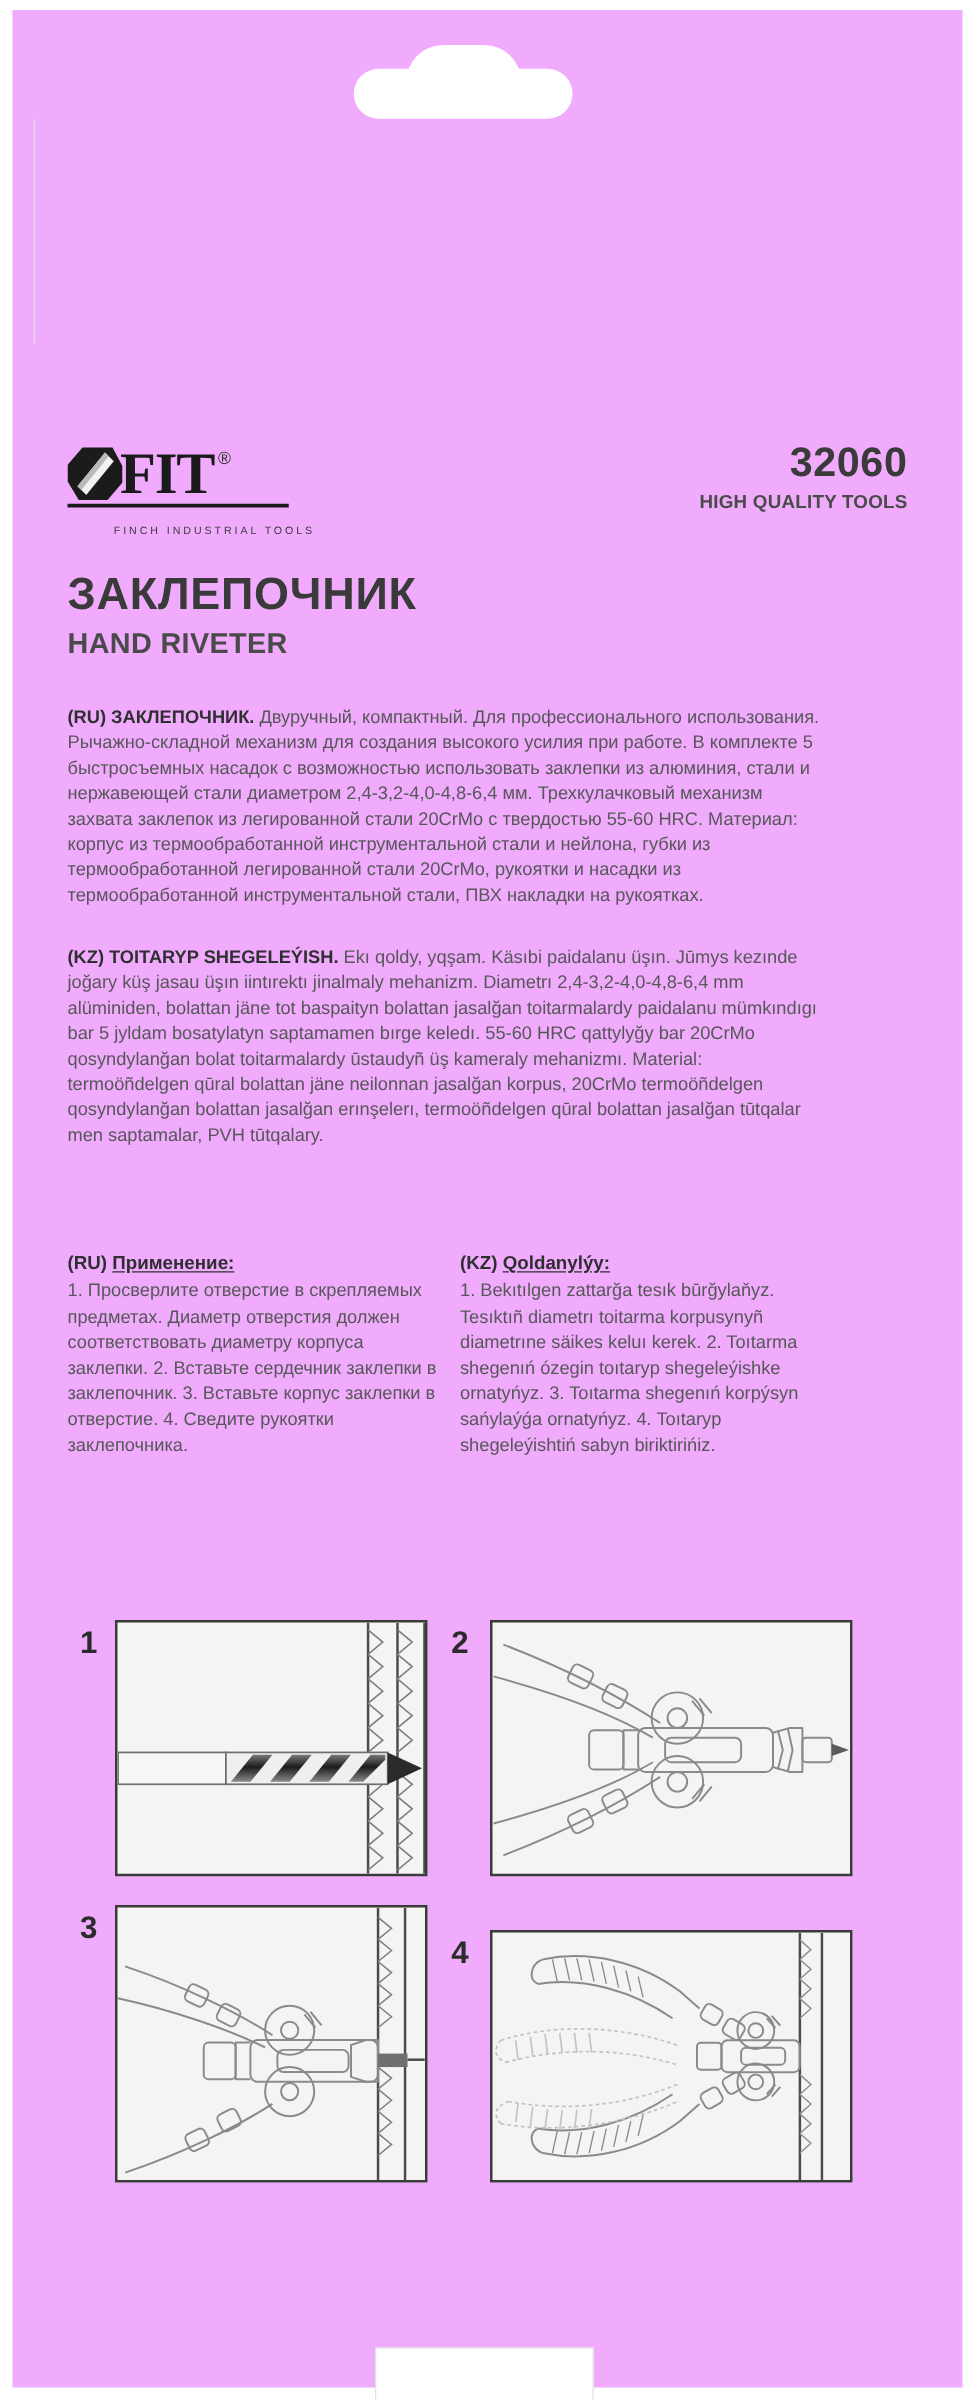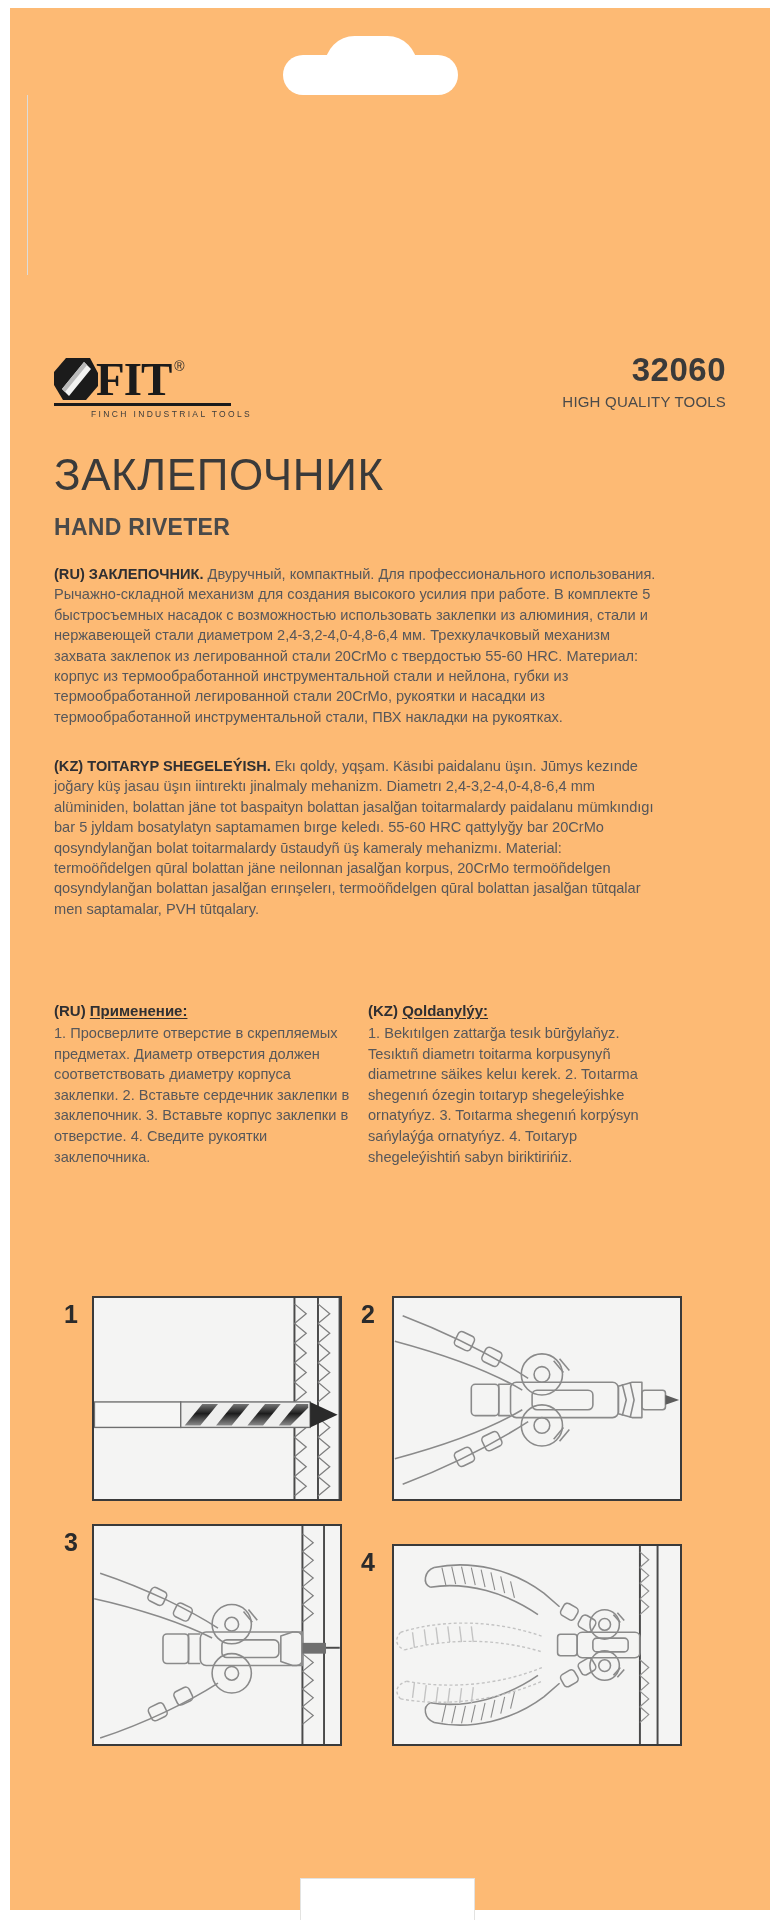--- a/index.html
+++ b/index.html
@@ -4,21 +4,21 @@
 <style>
   * { box-sizing: border-box; margin: 0; padding: 0; }
   html, body {
     width: 780px; height: 1920px;
     background: #ffffff;
     font-family: "Liberation Sans", sans-serif;
   }
   #card {
     position: relative;
     width: 780px; height: 1920px;
-    background: #fdba74;
+    background: #f0abfc;
     overflow: hidden;
   }
   
   .edge-left   { position:absolute; left:0;  top:0; width:10px;  height:1920px; background:#ffffff; }
   .edge-right  { position:absolute; right:0; top:0; width:10px;  height:1920px; background:#ffffff; }
   .edge-top    { position:absolute; left:0;  top:0; width:780px; height:8px;    background:#ffffff; }
   .edge-bottom { position:absolute; left:0;  bottom:0; width:780px; height:10px; background:#ffffff; }
   .fold-line   { position:absolute; left:27px; top:95px; width:1px; height:180px;
                  background:#dcdcda; }
 
@@ -48,32 +48,32 @@
     font-weight:bold; font-size:47px; line-height:46px;
     letter-spacing:-1px; color:#1b1b1b; margin-left:-2px;
   }
   .logo-reg {
     font-family:"Liberation Sans", sans-serif;
     font-size:14px; color:#2a2a2a; margin-left:3px; margin-top:2px;
   }
   .logo-rule { width:177px; height:3px; background:#1b1b1b; margin-top:1px; }
   .logo-tagline {
     font-size:8.5px; letter-spacing:2.35px; color:#3b3b3b;
-    margin-top:3px; margin-left:1px;padding-left:36px;
+    margin-top:13px; margin-left:1px;padding-left:36px;
   }
   .sku {
     position:absolute; right:0; top:0; text-align:right;margin-left:32px;
   }
   .sku-number { font-size:33px; font-weight:bold; color:#3a3a3a; letter-spacing:0.5px; line-height:36px; }
-  .sku-sub { font-size:15px; font-weight:normal; color:#4a4a4a; letter-spacing:0.2px; margin-top:5px; }
+  .sku-sub { font-size:15px; font-weight:bold; color:#4a4a4a; letter-spacing:0.2px; margin-top:5px; }
 
   
   .title-block { position:absolute; left:54px; top:456px; }
-  .title-ru { font-size:44px; font-weight:normal; color:#3a3a3a; letter-spacing:0.6px; line-height:38px; }
-  .title-en { font-size:23px; font-weight:bold; color:#4a4a4a; letter-spacing:0.3px; line-height:27px; margin-top:20px; }
+  .title-ru { font-size:36px; font-weight:bold; color:#3a3a3a; letter-spacing:0.6px; line-height:38px; }
+  .title-en { font-size:23px; font-weight:bold; color:#4a4a4a; letter-spacing:0.3px; line-height:27px; margin-top:7px; }
 
   
   .desc { position:absolute; left:54px; width:608px; color:#57575a; }
   .desc p { font-size:14.6px; line-height:20.4px; }
   .desc b { color:#2f2f32; font-weight:bold; }
   #desc-ru { top:564px; }
   #desc-kz { top:756px; }
 
   
   .usage { position:absolute; top:1000px; width:300px; color:#57575a; }

